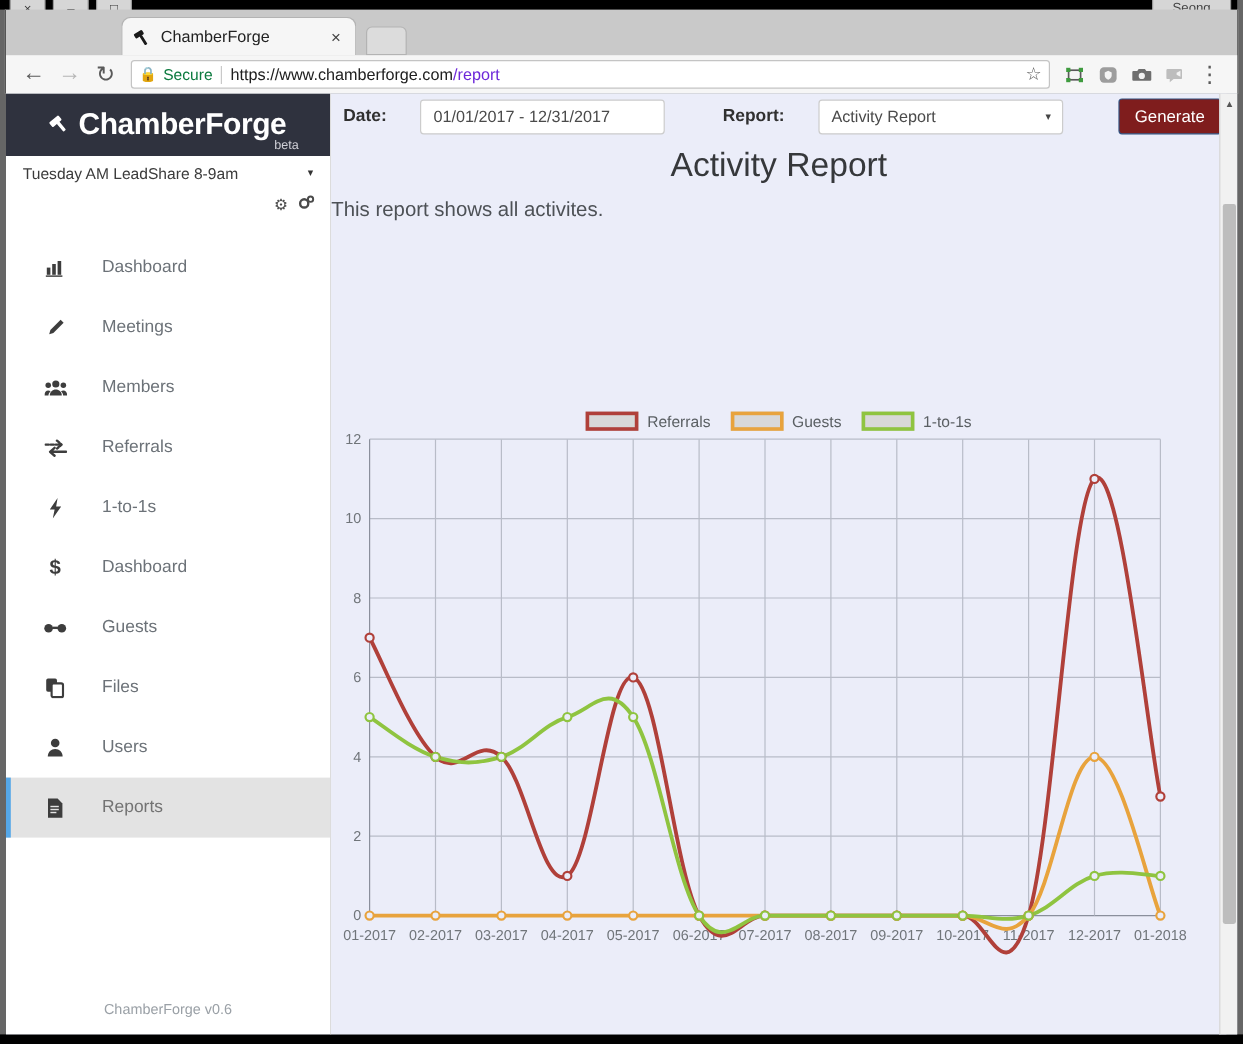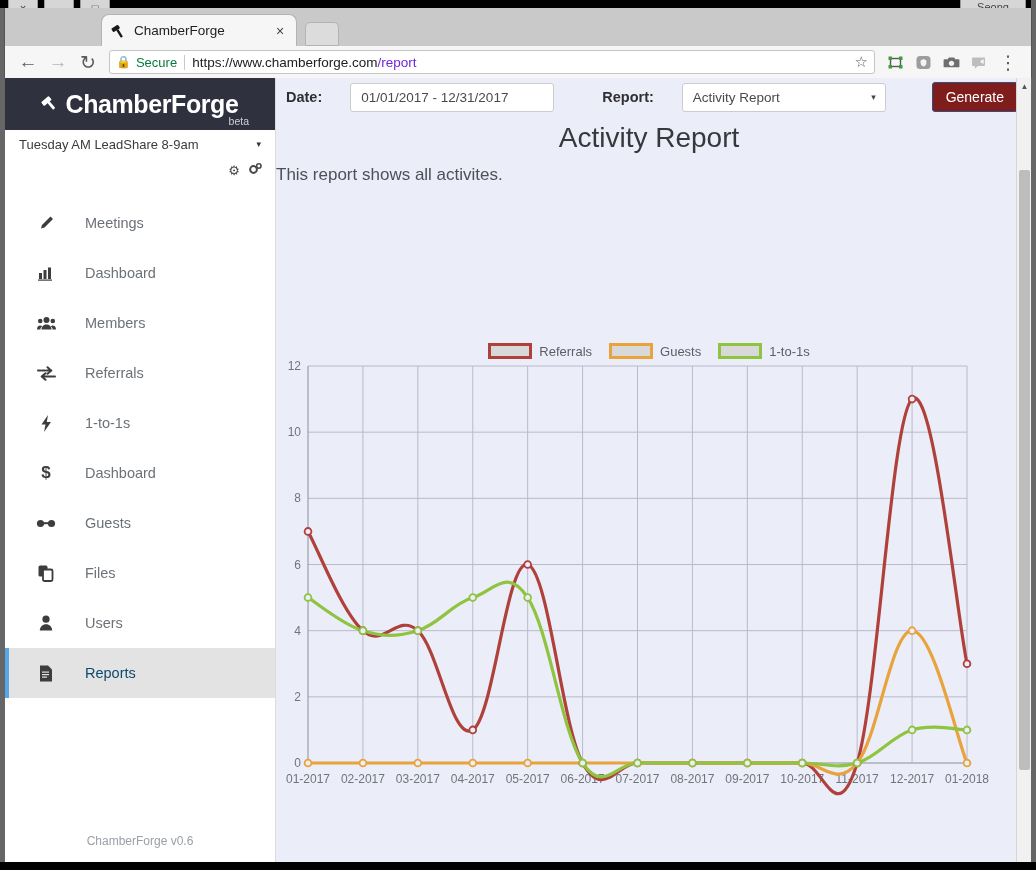--- a/index.html
+++ b/index.html
@@ -115,21 +115,21 @@
   .nav-item {
     height:50px; display:flex; align-items:center;
     padding-left:20px; cursor:pointer; border-left:4px solid transparent;
   }
   .nav-item.active { background:#e3e3e3; border-left-color:#55a7e8; }
   .nav-icon {
     width:34px; flex:none; font-size:15px; color:#3d3d3d;
     display:flex; align-items:center; justify-content:center;
   }
   .nav-label { font-size:14.5px; color:#6c7278; margin-left:22px; }
-  .nav-item.active .nav-label { color:#0c4a6e; }
+  .nav-item.active .nav-label { color:#737373; }
   .side-footer {
     position:absolute; bottom:14px; left:0; width:100%;
     text-align:center; font-size:12px; color:#9aa0a6;
   }
 
   
   .content {
     position:absolute; left:271px; top:0; width:746px; height:784px;
     background:#ebedf9;
   }
@@ -305,36 +305,36 @@
           <svg width="15" height="15" viewBox="0 0 15 15">
             <circle cx="5.5" cy="8.5" r="3.4" fill="none" stroke="#4a4a4a" stroke-width="2"></circle>
             <circle cx="10.8" cy="5" r="2.2" fill="none" stroke="#4a4a4a" stroke-width="1.6"></circle>
           </svg>
         </span>
       </div>
 
       <div class="nav">
         <div class="nav-item">
           <span class="nav-icon">
-            <svg width="17" height="16" viewBox="0 0 17 16">
-              <path d="M12.5 1.5 l2.5 2.5 -8.5 8.5 -3.5 1 1-3.5 z" fill="#3d3d3d"></path>
-            </svg>
-          </span>
-          <span class="nav-label">Meetings</span>
-        </div>
-        <div class="nav-item">
-          <span class="nav-icon">
             <svg width="17" height="15" viewBox="0 0 17 15">
               <rect x="1" y="7" width="3" height="6" fill="#3d3d3d"></rect>
               <rect x="5.5" y="4" width="3" height="9" fill="#3d3d3d"></rect>
               <rect x="10" y="1.5" width="3" height="11.5" fill="#3d3d3d"></rect>
               <rect x="0" y="13.5" width="14" height="1.2" fill="#3d3d3d"></rect>
             </svg>
           </span>
           <span class="nav-label">Dashboard</span>
+        </div>
+        <div class="nav-item">
+          <span class="nav-icon">
+            <svg width="17" height="16" viewBox="0 0 17 16">
+              <path d="M12.5 1.5 l2.5 2.5 -8.5 8.5 -3.5 1 1-3.5 z" fill="#3d3d3d"></path>
+            </svg>
+          </span>
+          <span class="nav-label">Meetings</span>
         </div>
         <div class="nav-item">
           <span class="nav-icon">
             <svg width="19" height="15" viewBox="0 0 19 15">
               <circle cx="9.5" cy="4" r="3" fill="#3d3d3d"></circle>
               <circle cx="3.2" cy="5" r="2.3" fill="#3d3d3d"></circle>
               <circle cx="15.8" cy="5" r="2.3" fill="#3d3d3d"></circle>
               <path d="M4.5 13.5 c0-3 2.2-5 5-5 s5 2 5 5 z" fill="#3d3d3d"></path>
               <path d="M0 13.5 c0-2.4 1.4-4 3.2-4 c.8 0 1.5.3 2 .8 c-1.1 .9-1.8 2-1.8 3.2 z" fill="#3d3d3d"></path>
               <path d="M19 13.5 c0-2.4-1.4-4-3.2-4 c-.8 0-1.5.3-2 .8 c1.1 .9 1.8 2 1.8 3.2 z" fill="#3d3d3d"></path>

